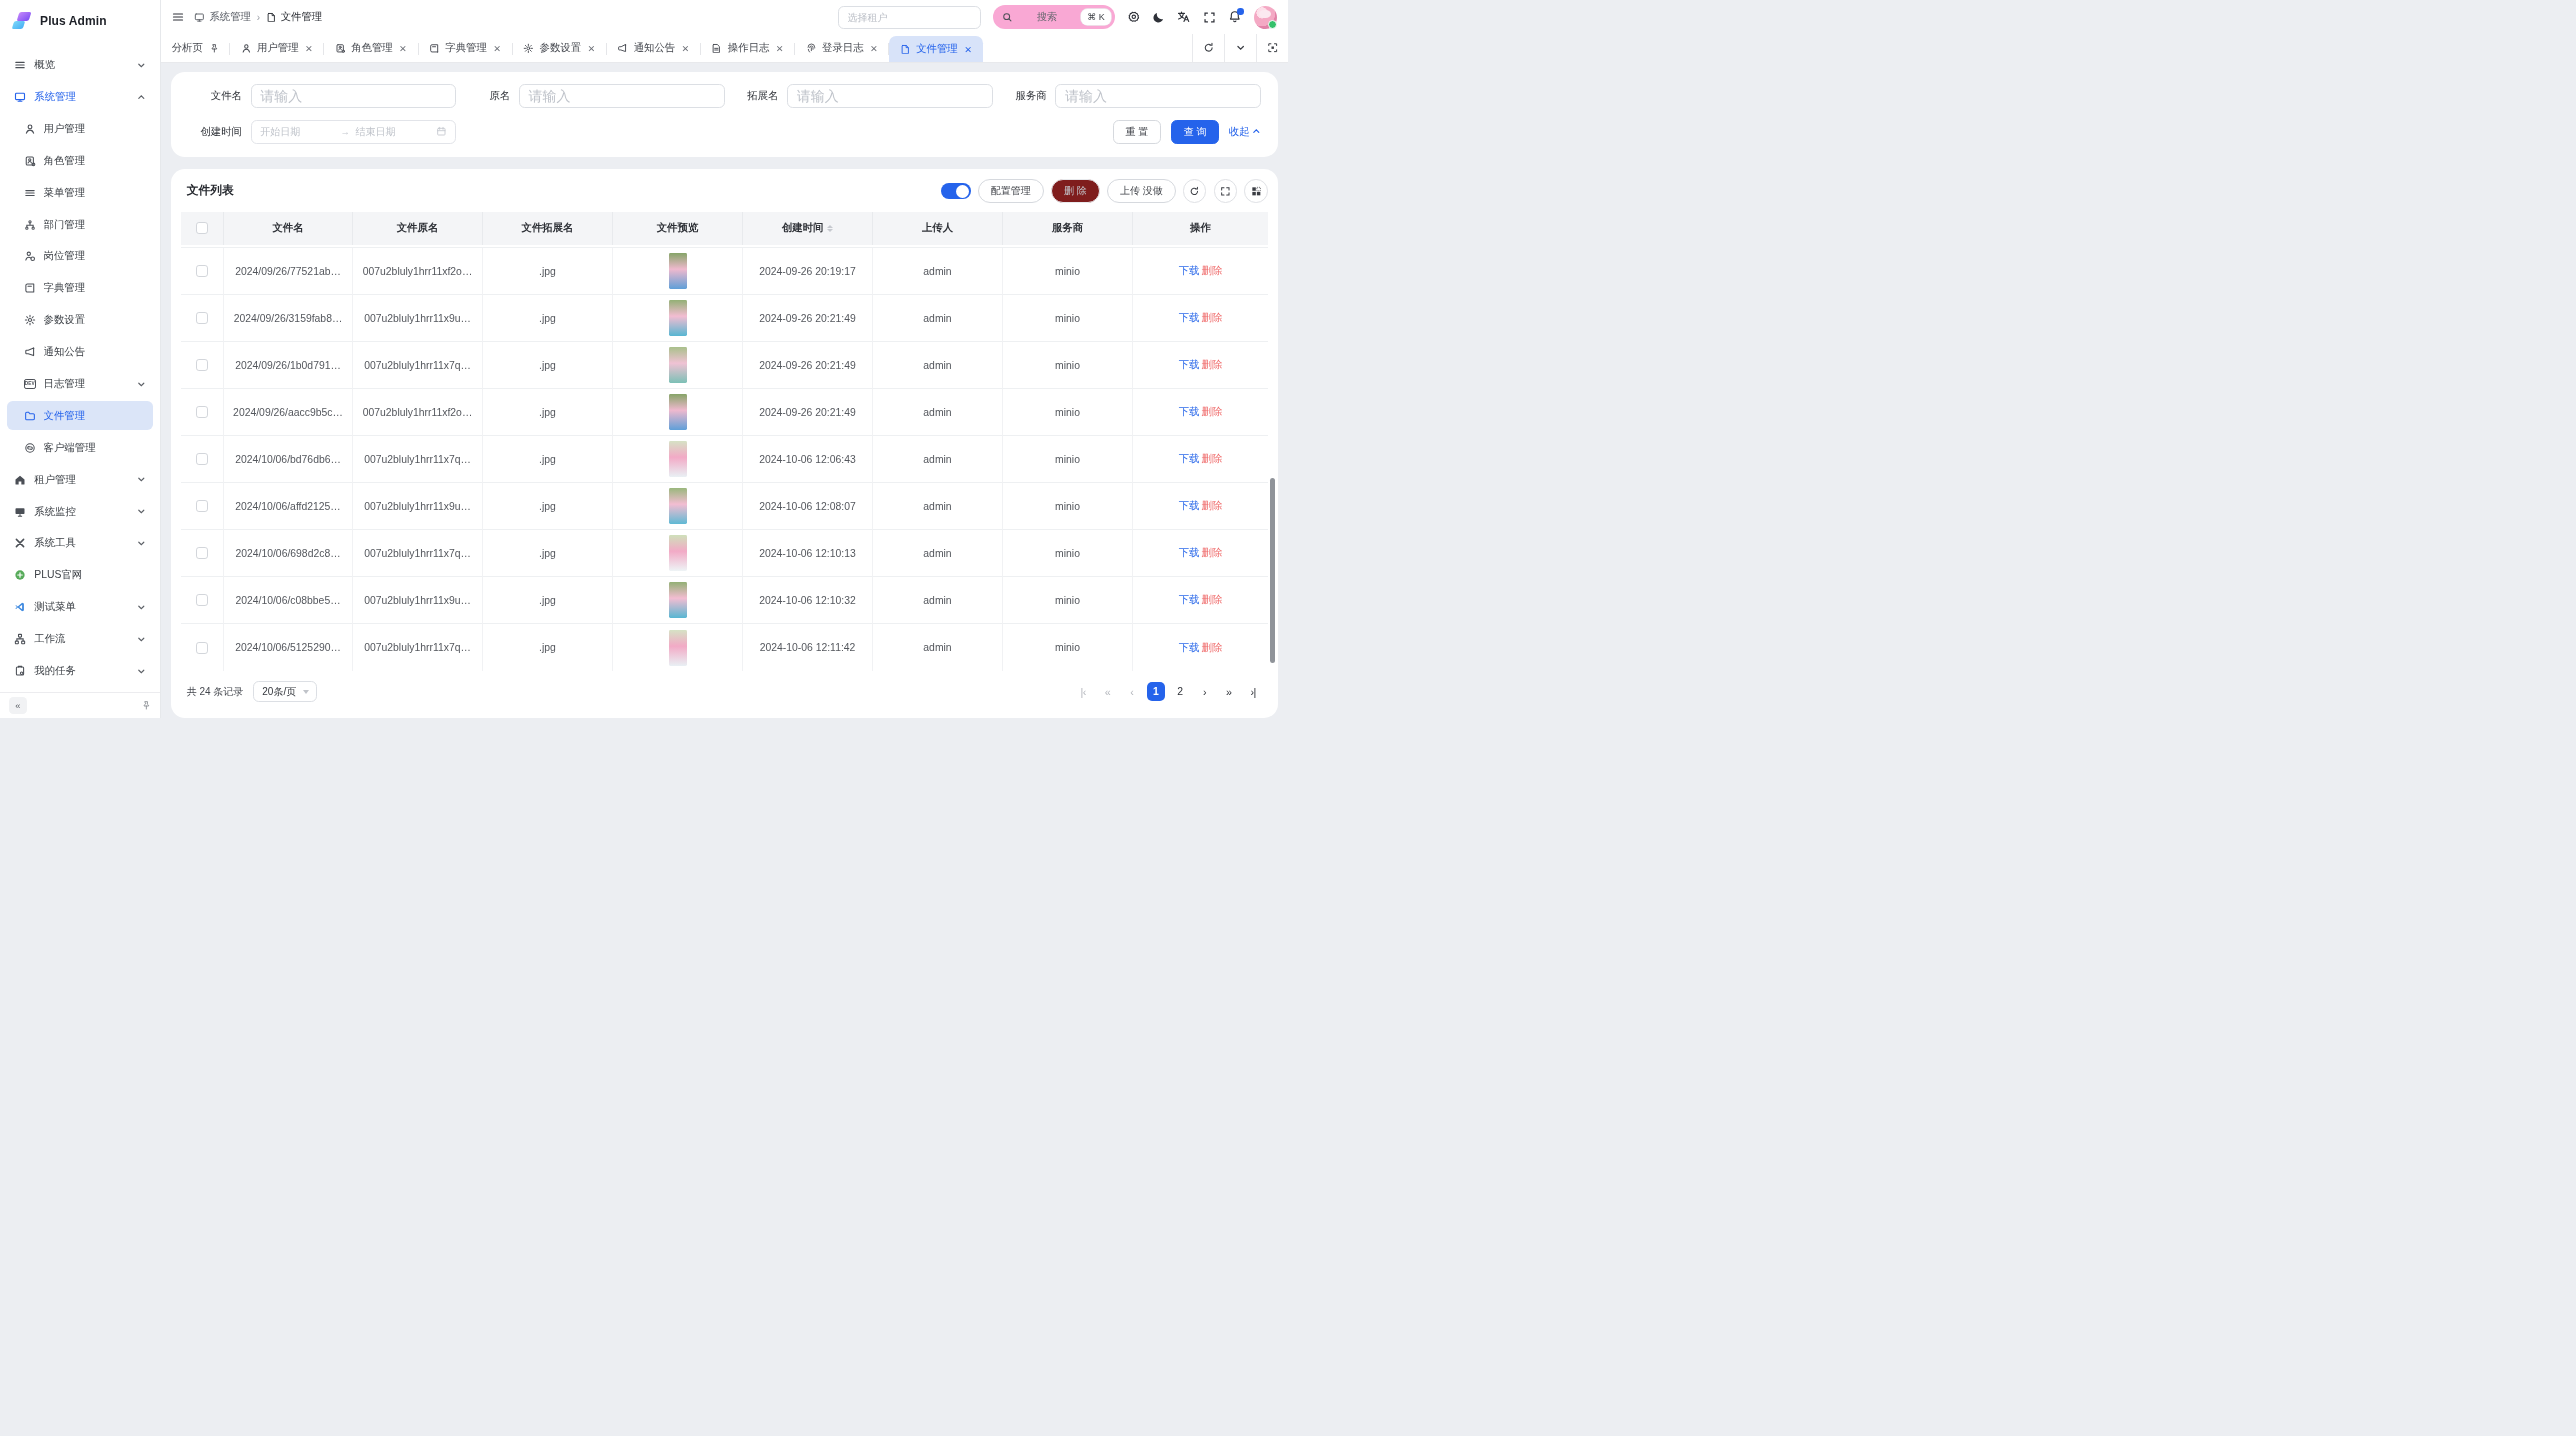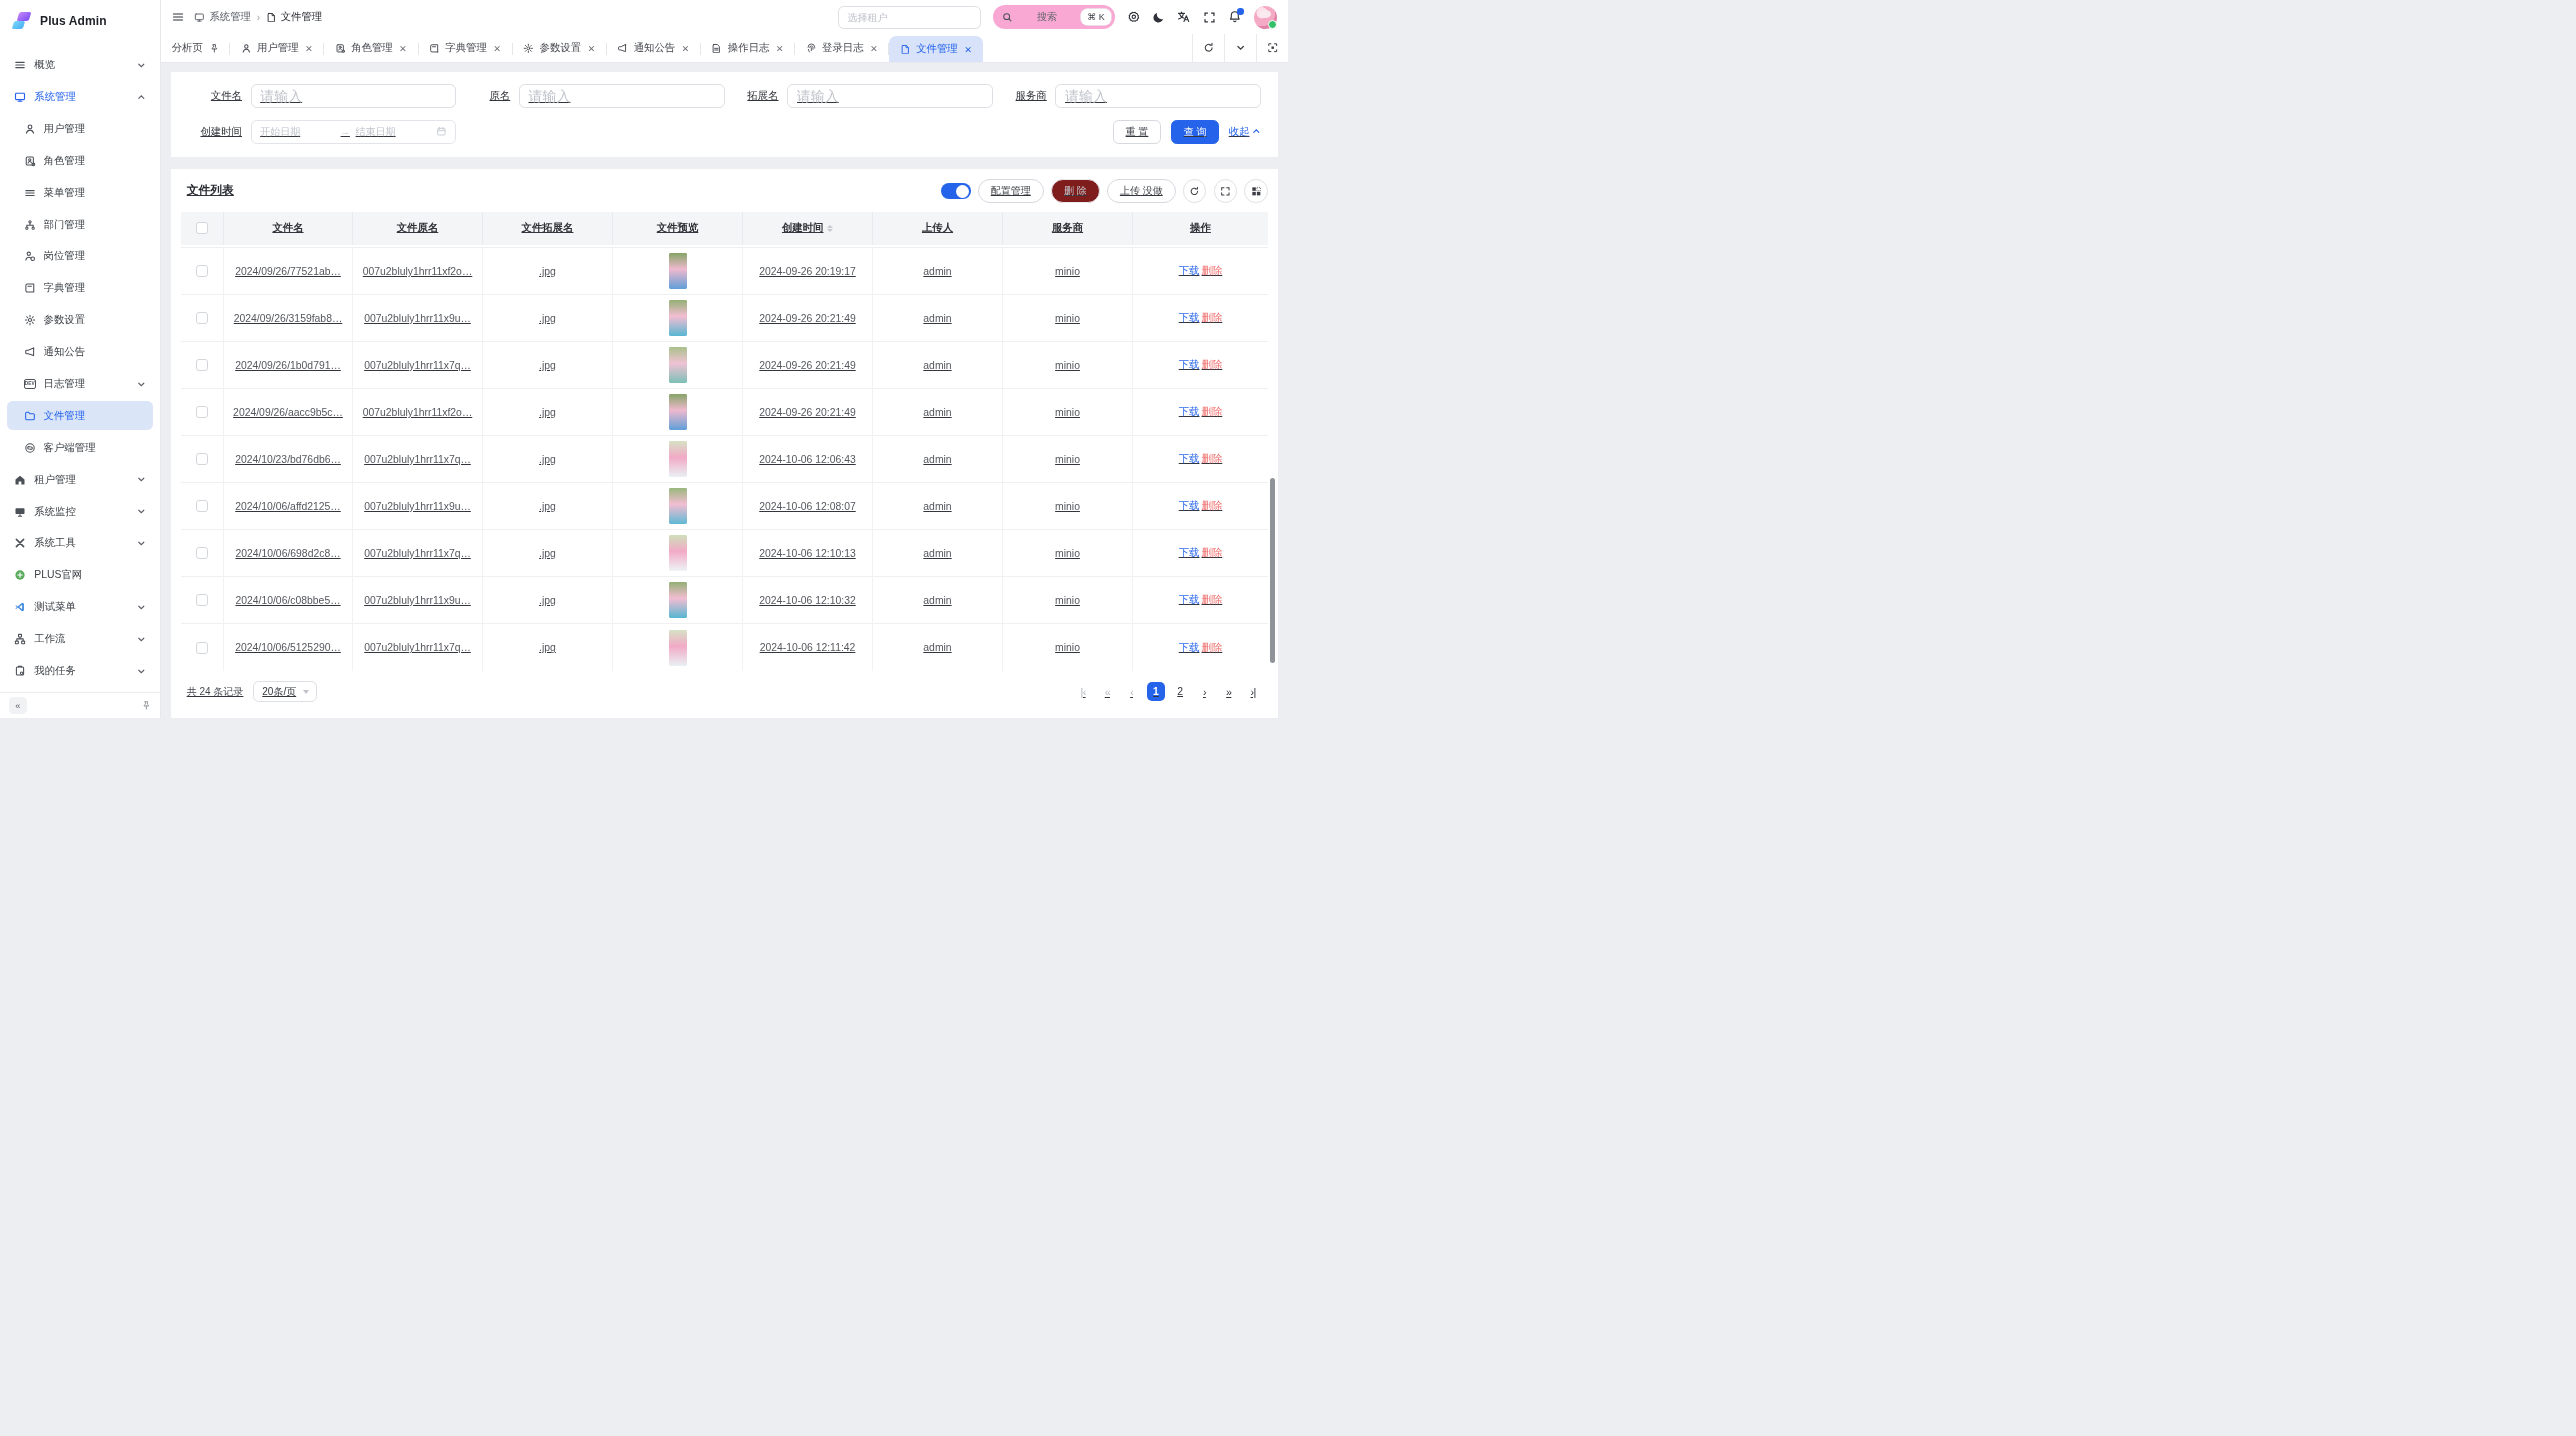--- a/index.html
+++ b/index.html
@@ -61,21 +61,21 @@
   .tab::after { content:""; position:absolute; right:0; top:8.6px; height:12px; width:0.7px; background:#e5e6e9; }
   .tab .t-ic { width:10.7px; height:10.7px; color:#45484f; }
   .tab .t-close { font-size:9.3px; color:#6e7178; padding:0 0.7px; }
   .tab.active { background:#d8e3f9; color:#2563eb; border-radius:7.2px 7.2px 0 0; margin-top:2.1px; }
   .tab.active .t-ic, .tab.active .t-close { color:#2563eb; }
   .tab.active::after { display:none; }
   .tab-ctrl { width:32px; border-left:0.7px solid #e8e9ec; display:flex; align-items:center; justify-content:center; color:#3c3f45; cursor:pointer; }
 
   
   .content { flex:1; padding:9.3px 10px 0; display:flex; flex-direction:column; gap:11.4px; min-height:0; }
-  .card { background:#fff; border-radius:0;text-decoration:underline; }
+  .card { background:#fff; border-radius:14px; }
 
   
   .filter-card { padding:12px 17px 13.6px; }
   .f-row { display:flex; align-items:center; }
   .f-row + .f-row { margin-top:11.4px; }
   .f-group { flex:1; display:flex; align-items:center; min-width:0; }
   .f-label { width:54px; text-align:right; font-size:10.4px; color:#2f3238; font-weight:500; flex:0 0 54px; }
   .f-input { flex:1; height:24px; border:0.7px solid #dcdfe4; border-radius:5.7px; margin-left:8.6px; padding:0 8.6px; font-size:14px; color:#33363c; outline:none; font-family:inherit; min-width:0; }
   .f-input::placeholder { color:#bfc3ca; }
   .date-range { flex:1; height:24px; border:0.7px solid #e2e4e9; border-radius:5.7px; margin-left:8.6px; display:flex; align-items:center; padding:0 8.6px; gap:5.7px; min-width:0; }
@@ -654,21 +654,21 @@
             <div class="td">minio</div>
             <div class="td">
                 <span class="act-link act-download">下载</span>
                 <span class="act-link act-delete">删除</span>
               </div>
           </div>
           <div class="trow">
             <div class="td">
                 <span class="checkbox"></span>
               </div>
-            <div class="td">2024/10/23/bd76db6…</div>
+            <div class="td">2024/10/06/bd76db6…</div>
             <div class="td">007u2bluly1hrr11x7q…</div>
             <div class="td">.jpg</div>
             <div class="td">
                 <span class="thumb" style="background: linear-gradient(rgb(214, 226, 197) 0%, rgb(242, 170, 198) 45%, rgb(233, 240, 244) 100%);"></span>
               </div>
             <div class="td">2024-10-06 12:06:43</div>
             <div class="td">admin</div>
             <div class="td">minio</div>
             <div class="td">
                 <span class="act-link act-download">下载</span>

